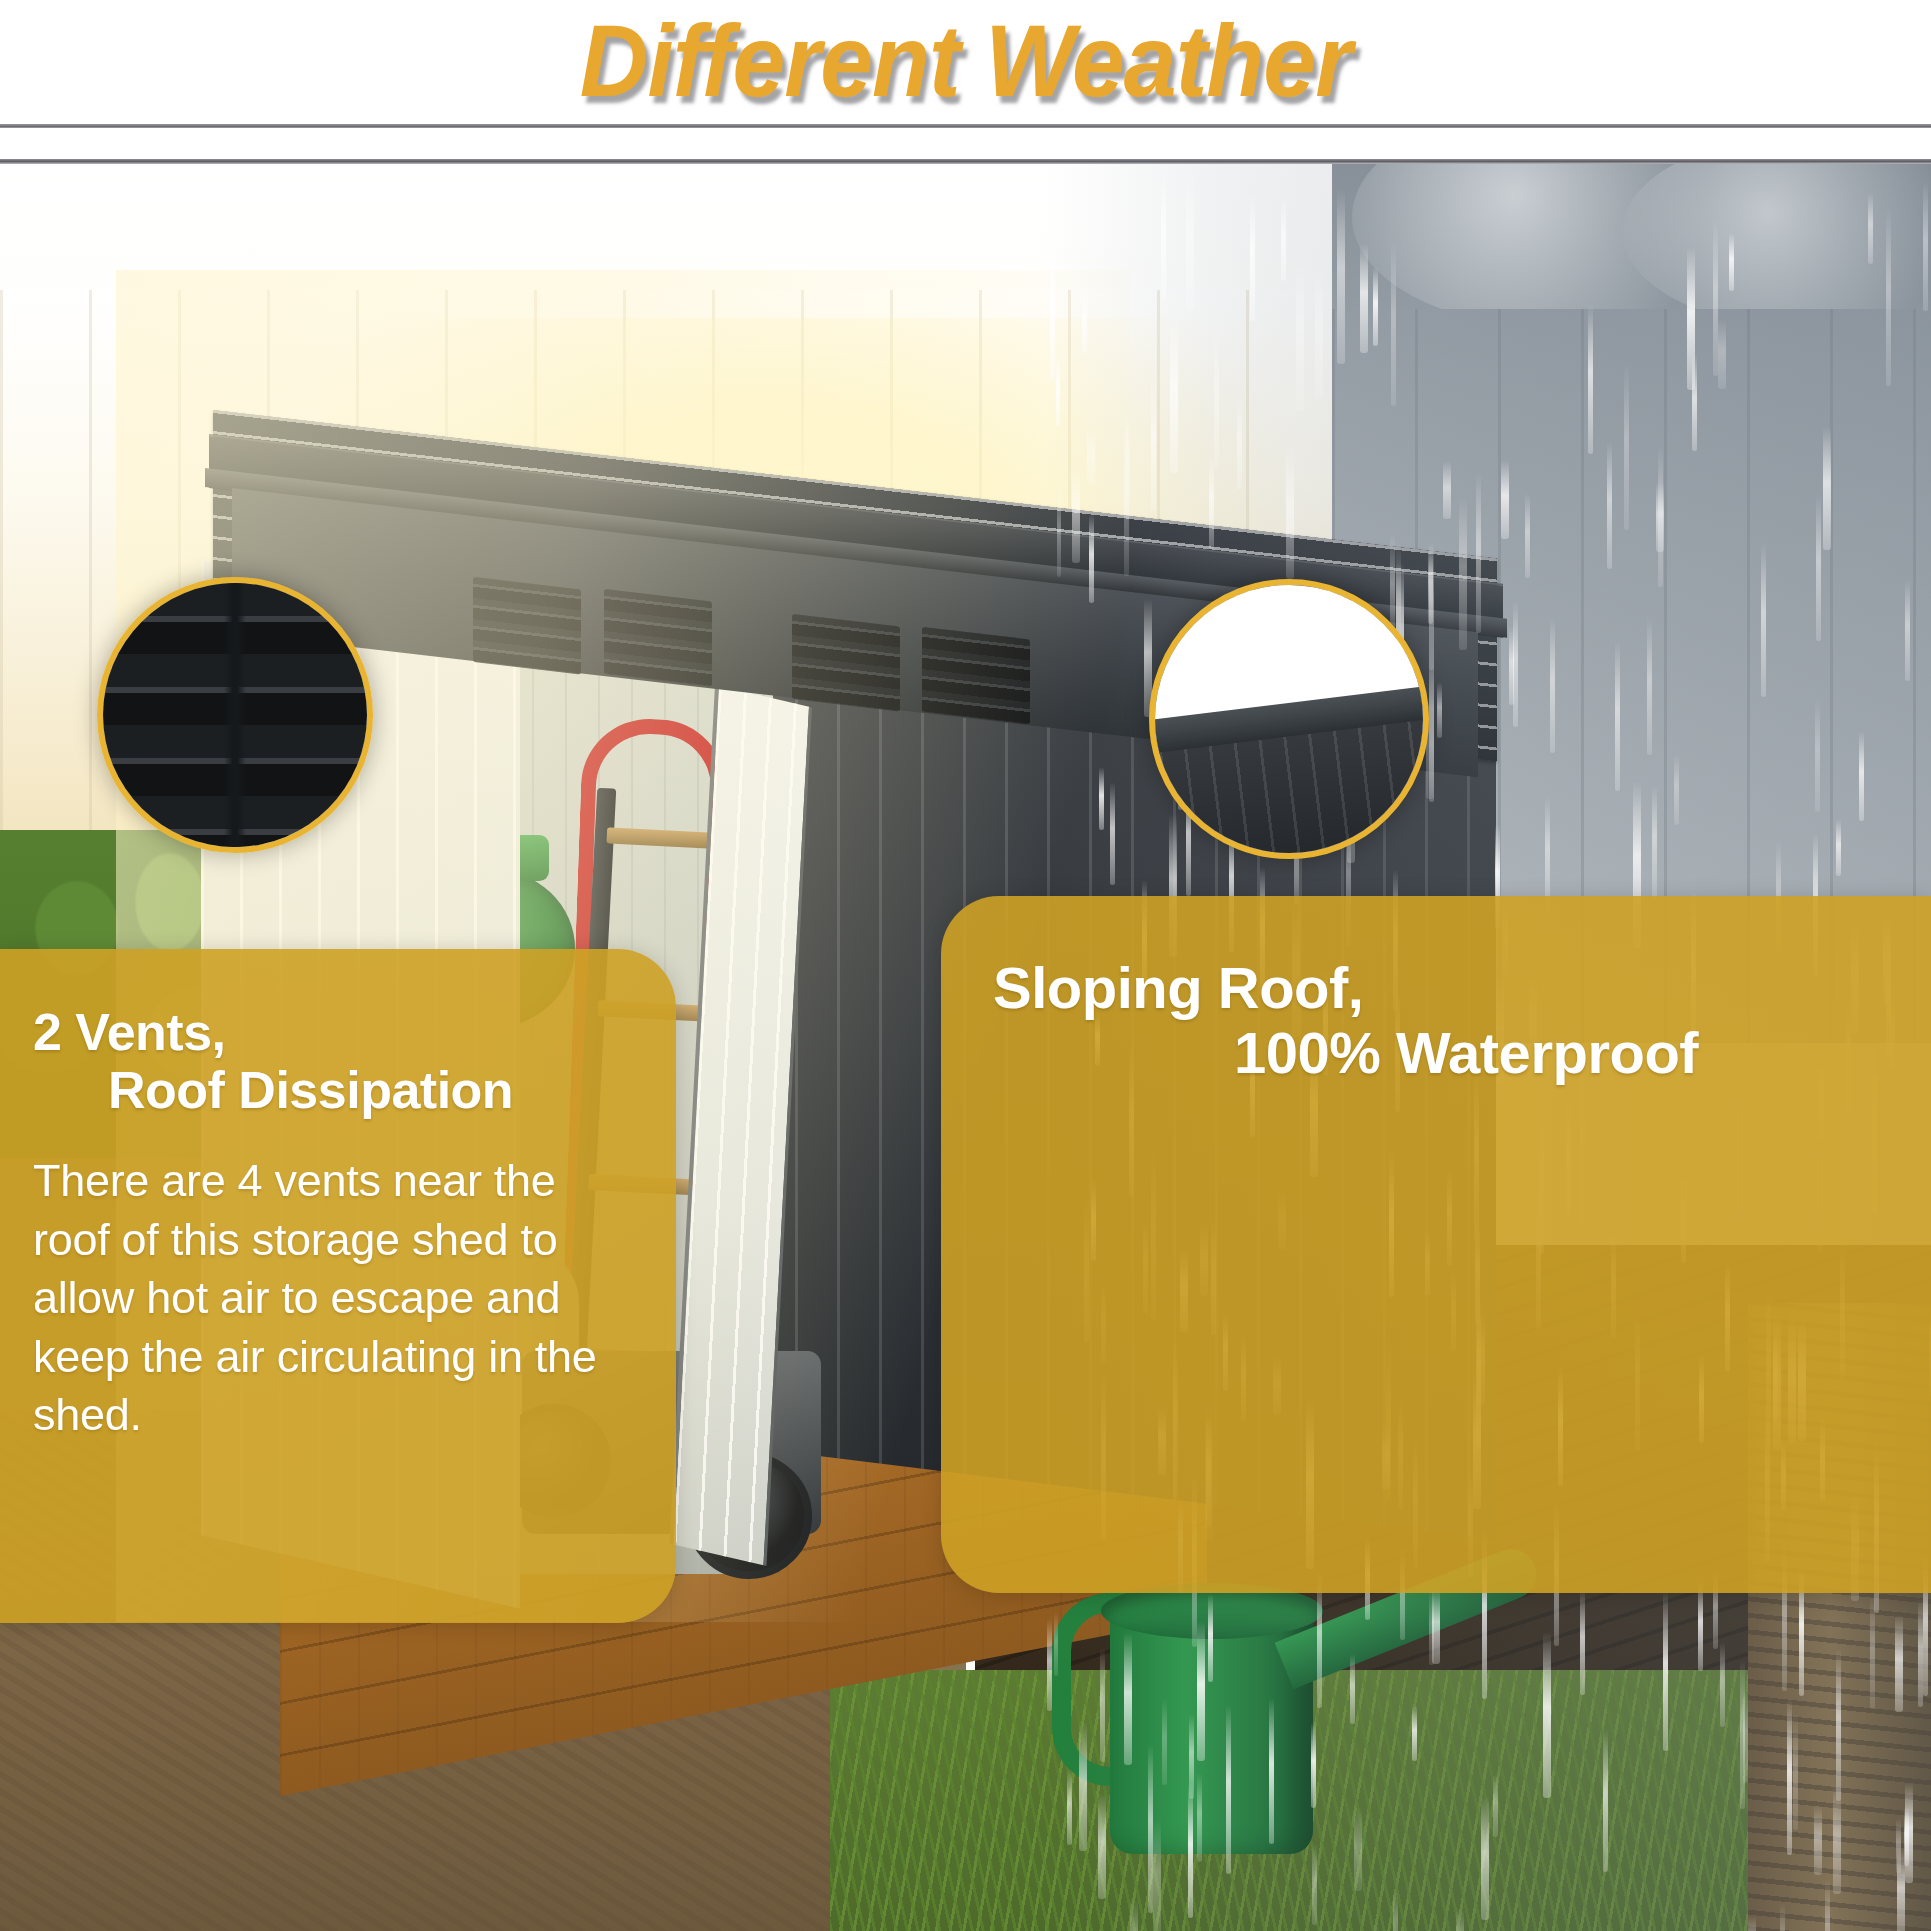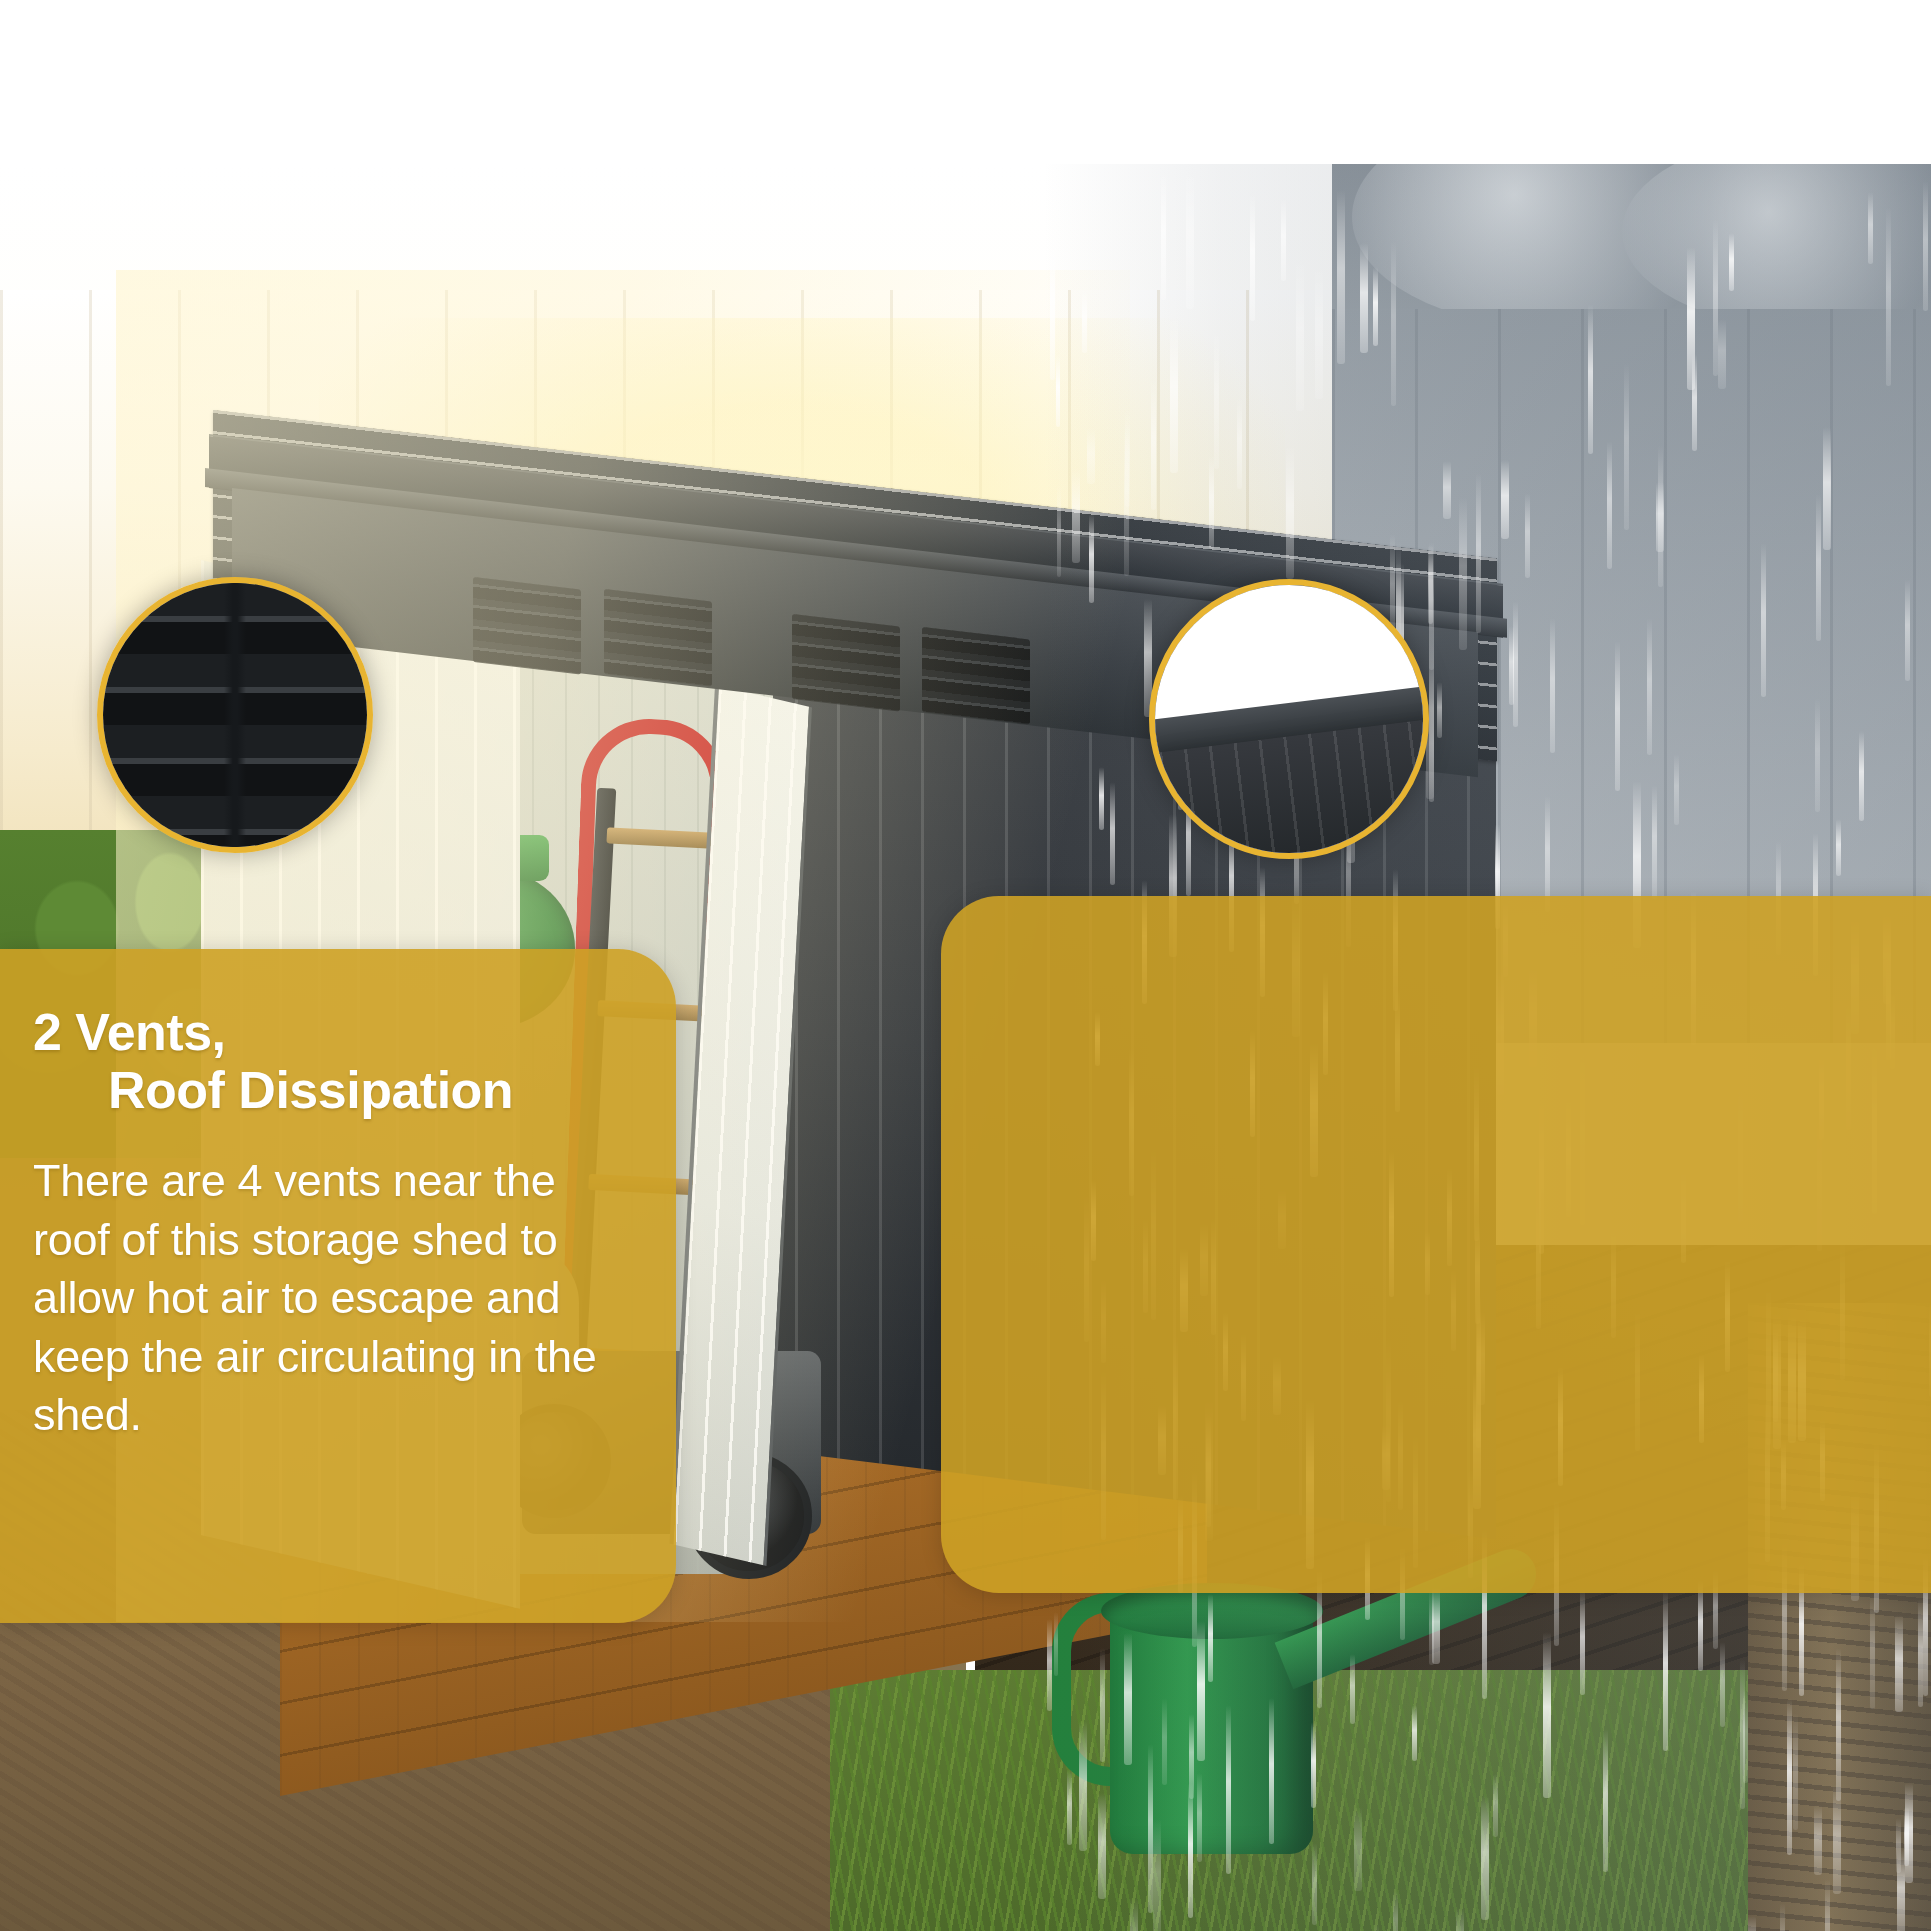--- a/index.html
+++ b/index.html
@@ -248,20 +248,26 @@
   .p-body { line-height:1.30; letter-spacing:-0.3px;
      text-shadow:0 1.9px 2.9px rgba(120,85,10,.28); }
   #panel-left  .p-body { font-size:45px; margin-top:33px; }
   #panel-right .p-body { font-size:48px; margin-top:39px; }
 </style>
 </head>
 <body>
 
 <div id="page">
 
+  <div id="header">
+    <div id="title">Different Weather</div>
+    <div class="hrule" id="hrule-top"></div>
+    <div class="hrule" id="hrule-gap"></div>
+    <div class="hrule" id="hrule-bot"></div>
+  </div>
 
   <div id="photo">
 
     <div class="sun-sky"></div>
     <div class="fence-sun"></div>
 
     <div class="rain-sky"></div>
     <div class="storm-cloud" style="left:1352px; top:-58px; width:406px; height:222px;"></div>
     <div class="storm-cloud" style="left:1622px; top:-29px; width:367px; height:193px;"></div>
     <div class="fence-rain"></div>
@@ -570,16 +576,20 @@
 
   <div class="panel" id="panel-left">
     <div class="p-head">
       <span>2 Vents,</span>
       <span class="l2">Roof Dissipation</span>
     </div>
     <div class="p-body">There are 4 vents near the roof of this storage shed to allow hot air to escape and keep the air circulating in the shed.</div>
   </div>
 
   <div class="panel" id="panel-right">
+    <div class="p-head">
+      <span>Sloping Roof,</span>
+      <span class="l2">100% Waterproof</span>
+    </div>
   </div>
 
 </div>
 
 
 </body></html>

